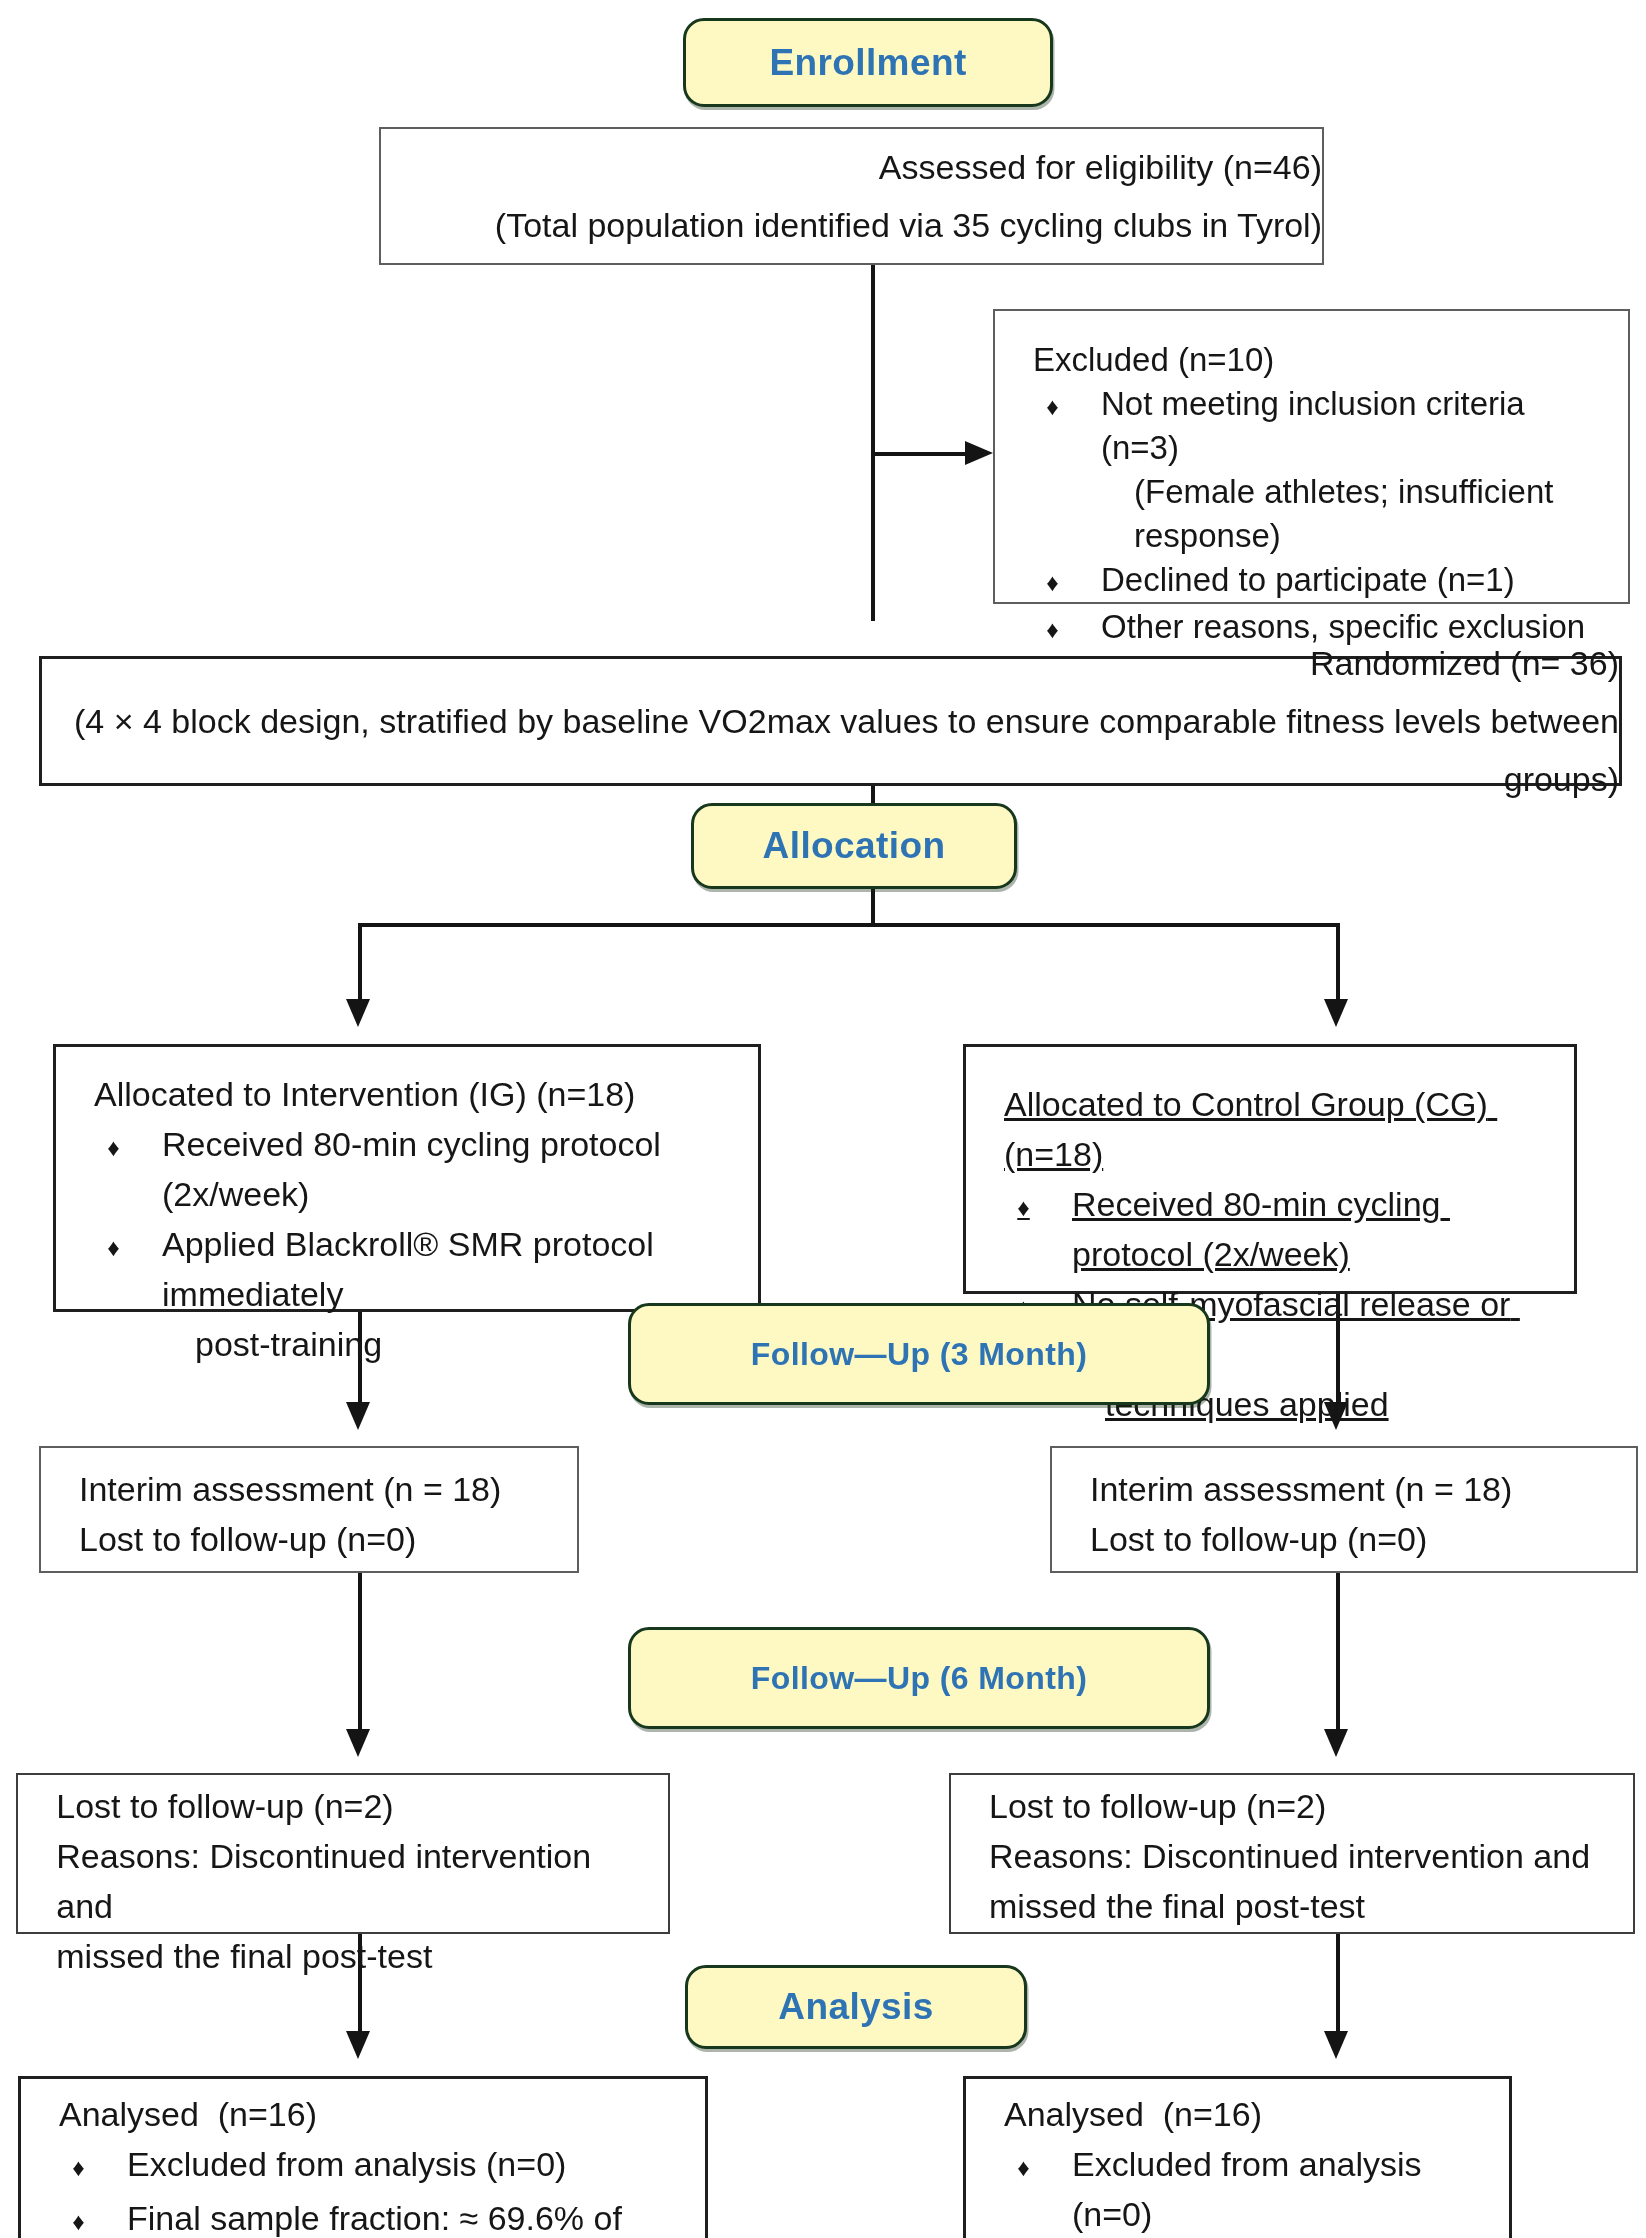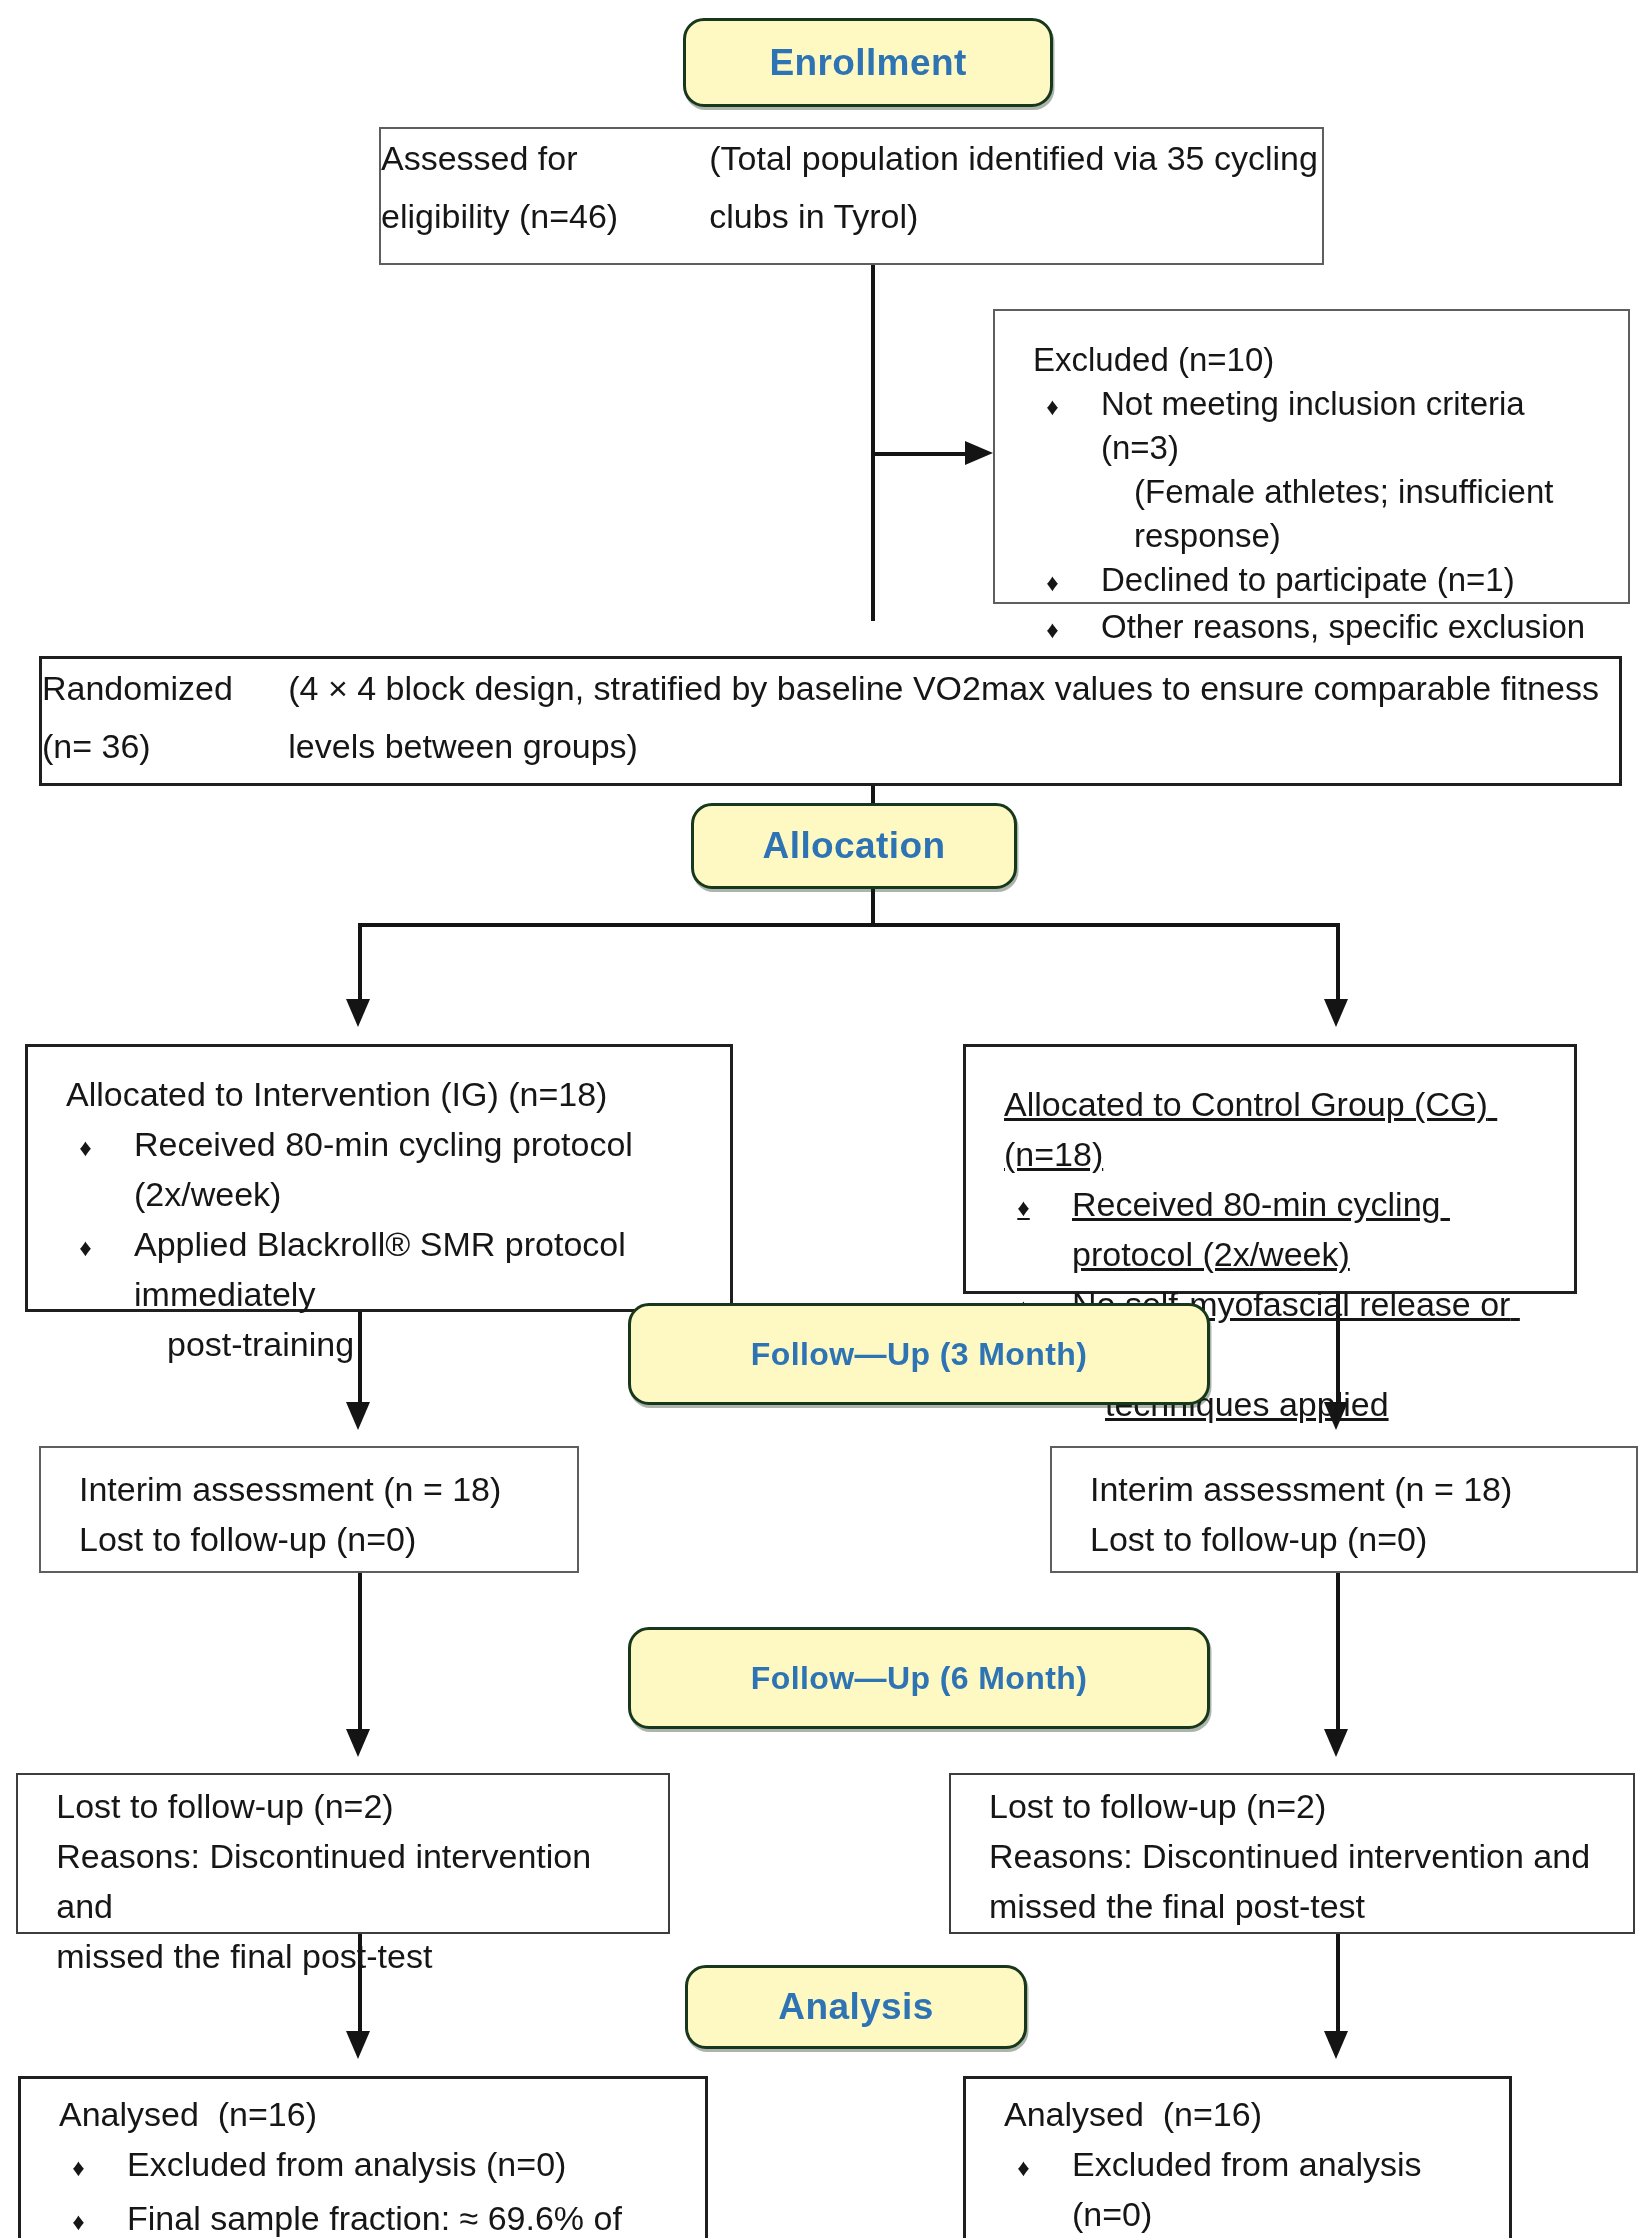--- a/index.html
+++ b/index.html
@@ -16,21 +16,21 @@
     z-index:3; font-size:37px;
   }
   .badge.big { font-size:32px;margin-left:48px; }
   .box {
     position:absolute; box-sizing:border-box; background:#ffffff;
     font-size:34px; line-height:50px; z-index:2;
   }
   .b-dark { border:3px solid #1F1F1F; }
   .b-gray { border:2.2px solid #5E5E5E; }
   .b-mid  { border:2.2px solid #3D3D3D; }
-  .centered { display:flex; flex-direction:row; justify-content:center; text-align:left; }
+  .centered { display:flex; flex-direction:column; justify-content:center; text-align:right; }
   .centered .tline { line-height:58px; }
   .pad { padding:15px 25px 0 38px;margin-top:16px; }
   .tline, .txt, .blt, .cont { white-space:pre-wrap; }
   .brow { display:flex; align-items:baseline; }
   .blt { flex:0 0 68px; box-sizing:border-box; padding-left:13.3px; font-size:24.4px; }
   .cont { padding-left:101px; }
   .excl { font-size:33px; line-height:44px; }
   .vline, .hline { position:absolute; background:#141414; z-index:1; }
   .arrow-down {
     position:absolute; width:0; height:0; z-index:1;
@@ -113,21 +113,21 @@
       <span class="txt">Other reasons, specific exclusion criteria</span>
     </div>
     <div class="cont">met (n=6)</div>
   </div>
 
   <div class="box b-dark centered" style="left:39px; top:620px; width:1583px; height:130px;margin-top:36px;">
     <div class="tline">Randomized (n= 36)</div>
     <div class="tline">(4 × 4 block design, stratified by baseline VO2max values to ensure comparable fitness levels between groups)</div>
   </div>
 
-  <div class="box b-dark pad" style="left:25px; top:1028px; width:708px; height:268px; padding-top:22px;">
+  <div class="box b-dark pad" style="left:53px; top:1028px; width:708px; height:268px; padding-top:22px;">
     <div class="tline">Allocated to Intervention (IG) (n=18)</div>
     <div class="brow">
       <span class="blt">♦</span>
       <span class="txt">Received 80-min cycling protocol (2x/week)</span>
     </div>
     <div class="brow">
       <span class="blt">♦</span>
       <span class="txt">Applied Blackroll® SMR protocol immediately</span>
     </div>
     <div class="cont">post-training</div>

